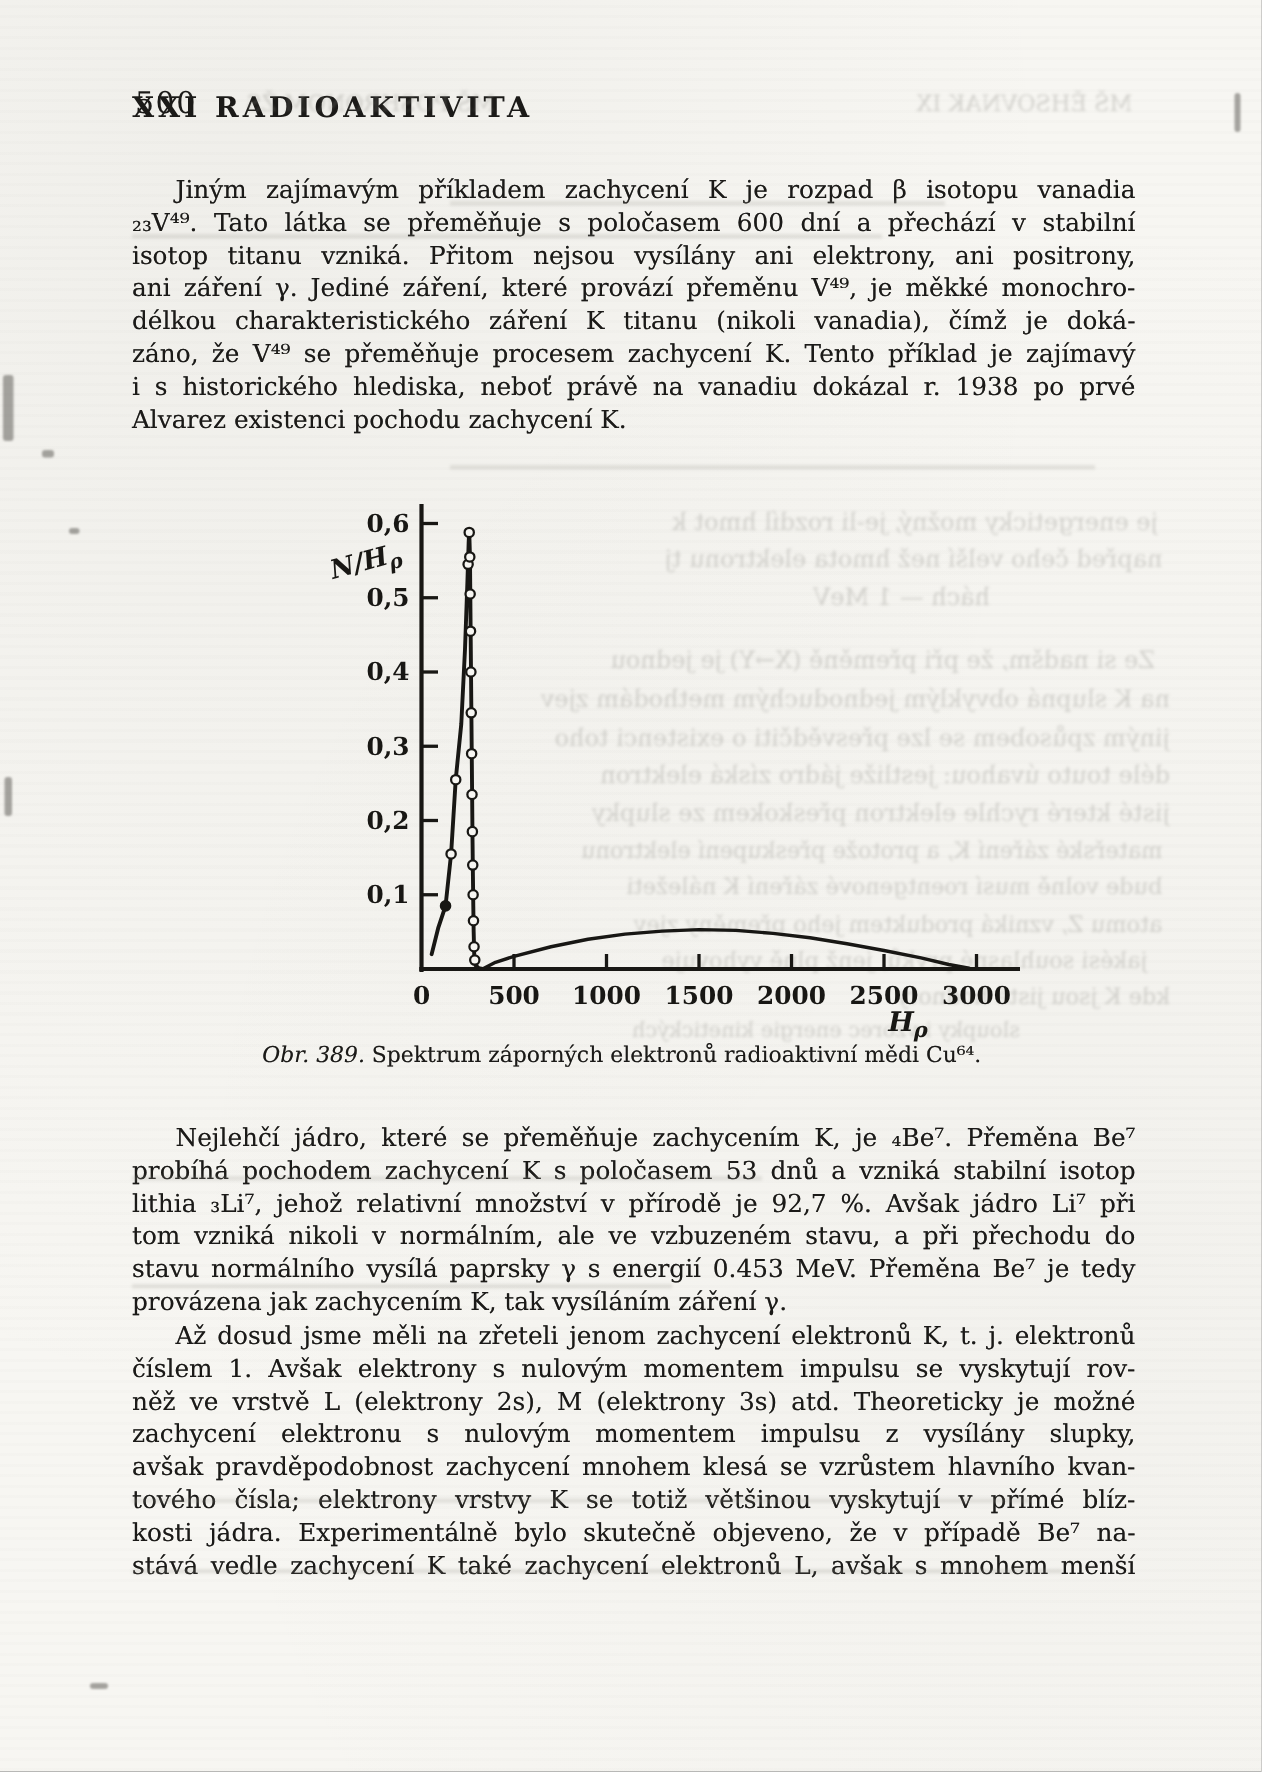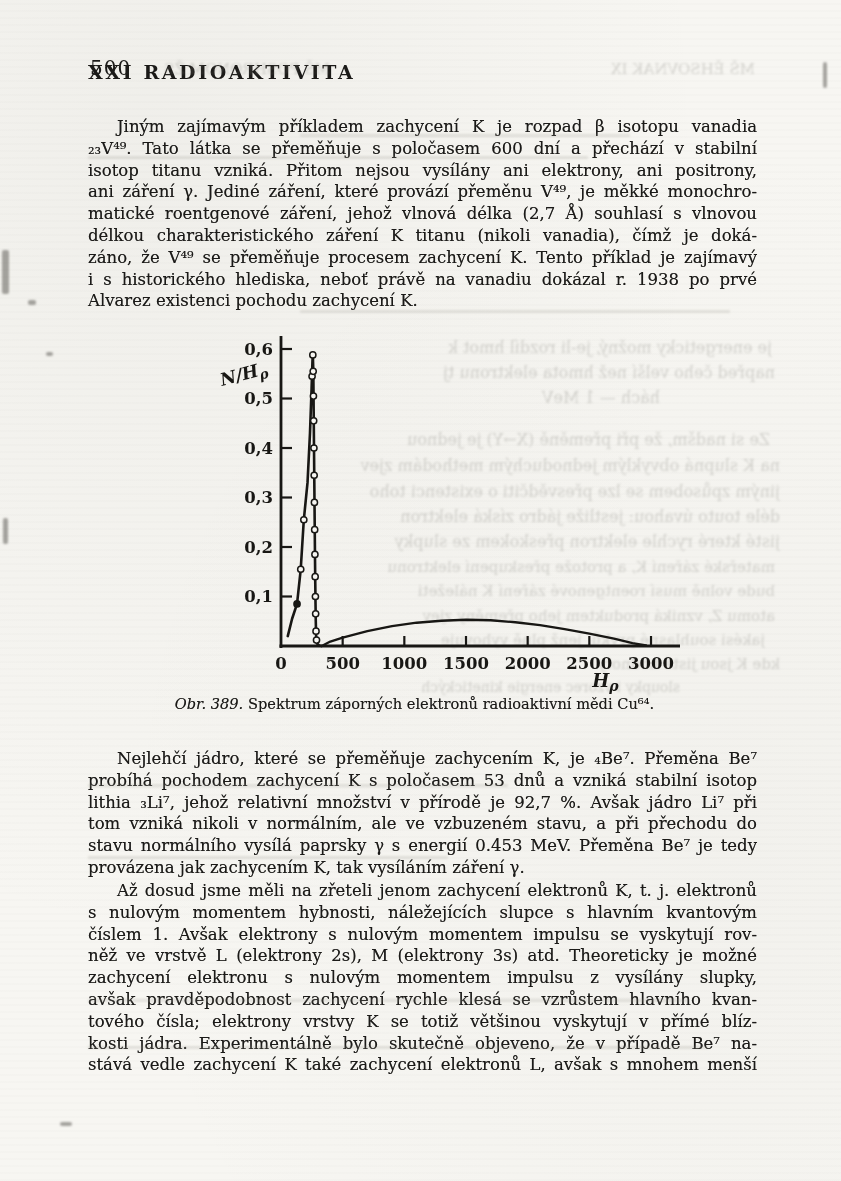--- a/index.html
+++ b/index.html
@@ -38,21 +38,20 @@
 
 <div class="page">
   <div class="hdr-num">500</div>
   <div class="hdr-title">XXI RADIOAKTIVITA</div>
 
   <div class="para" style="top:116px;">
       <div class="tline indent">Jiným zajímavým příkladem zachycení K je rozpad β isotopu vanadia</div>
       <div class="tline">₂₃V⁴⁹. Tato látka se přeměňuje s poločasem 600 dní a přechází v stabilní</div>
       <div class="tline">isotop titanu vzniká. Přitom nejsou vysílány ani elektrony, ani positrony,</div>
       <div class="tline">ani záření γ. Jediné záření, které provází přeměnu V⁴⁹, je měkké monochro-</div>
-      <div class="tline">matické roentgenové záření, jehož vlnová délka (2,7 Å) souhlasí s vlnovou</div>
       <div class="tline">délkou charakteristického záření K titanu (nikoli vanadia), čímž je doká-</div>
       <div class="tline">záno, že V⁴⁹ se přeměňuje procesem zachycení K. Tento příklad je zajímavý</div>
       <div class="tline">i s historického hlediska, neboť právě na vanadiu dokázal r. 1938 po prvé</div>
       <div class="tline noju">Alvarez existenci pochodu zachycení K.</div>
     </div>
 
   <svg class="chart" id="figure-chart" viewBox="0 0 500 372">
       <line x1="71" y1="8" x2="71" y2="320" stroke="#181714" stroke-width="2.8"></line>
       <line x1="69.5" y1="318" x2="470" y2="318" stroke="#181714" stroke-width="2.8"></line>
       <text x="71" y="341" text-anchor="middle" font-size="16.5" font-weight="600" fill="#181714" font-family="DejaVu Serif, Liberation Serif, serif">0</text>
@@ -113,25 +112,24 @@
       <div class="tline indent">Nejlehčí jádro, které se přeměňuje zachycením K, je ₄Be⁷. Přeměna Be⁷</div>
       <div class="tline">probíhá pochodem zachycení K s poločasem 53 dnů a vzniká stabilní isotop</div>
       <div class="tline">lithia ₃Li⁷, jehož relativní množství v přírodě je 92,7 %. Avšak jádro Li⁷ při</div>
       <div class="tline">tom vzniká nikoli v normálním, ale ve vzbuzeném stavu, a při přechodu do</div>
       <div class="tline">stavu normálního vysílá paprsky γ s energií 0.453 MeV. Přeměna Be⁷ je tedy</div>
       <div class="tline noju">provázena jak zachycením K, tak vysíláním záření γ.</div>
     </div>
 
   <div class="para" style="top:880px;">
       <div class="tline indent">Až dosud jsme měli na zřeteli jenom zachycení elektronů K, t. j. elektronů</div>
-      <div class="tline">s nulovým momentem hybnosti, náležejících slupce s hlavním kvantovým</div>
       <div class="tline">číslem 1. Avšak elektrony s nulovým momentem impulsu se vyskytují rov-</div>
       <div class="tline">něž ve vrstvě L (elektrony 2s), M (elektrony 3s) atd. Theoreticky je možné</div>
       <div class="tline">zachycení elektronu s nulovým momentem impulsu z vysílány slupky,</div>
-      <div class="tline">avšak pravděpodobnost zachycení rychle klesá se vzrůstem hlavního kvan-</div>
+      <div class="tline">avšak pravděpodobnost zachycení mnohem klesá se vzrůstem hlavního kvan-</div>
       <div class="tline">tového čísla; elektrony vrstvy K se totiž většinou vyskytují v přímé blíz-</div>
       <div class="tline">kosti jádra. Experimentálně bylo skutečně objeveno, že v případě Be⁷ na-</div>
       <div class="tline">stává vedle zachycení K také zachycení elektronů L, avšak s mnohem menší</div>
     </div>
 
   <div id="artifacts">
       <div class="ghost" style="left: 150px; top: 60px; width: 180px; font-size: 15px;">MŠ POSHRONOM ŽS</div>
       <div class="ghost" style="left: 540px; top: 60px; width: 215px; font-size: 15px;">MŠ ĚHSOVNAK IX</div>
       <div class="ghost" style="left: 352px; top: 338px; width: 420px; font-size: 16px;">je energeticky možný, je-li rozdíl hmot k</div>
       <div class="ghost" style="left: 335px; top: 363px; width: 440px; font-size: 16px;">napřed čeho velší než hmota elektronu tj</div>

